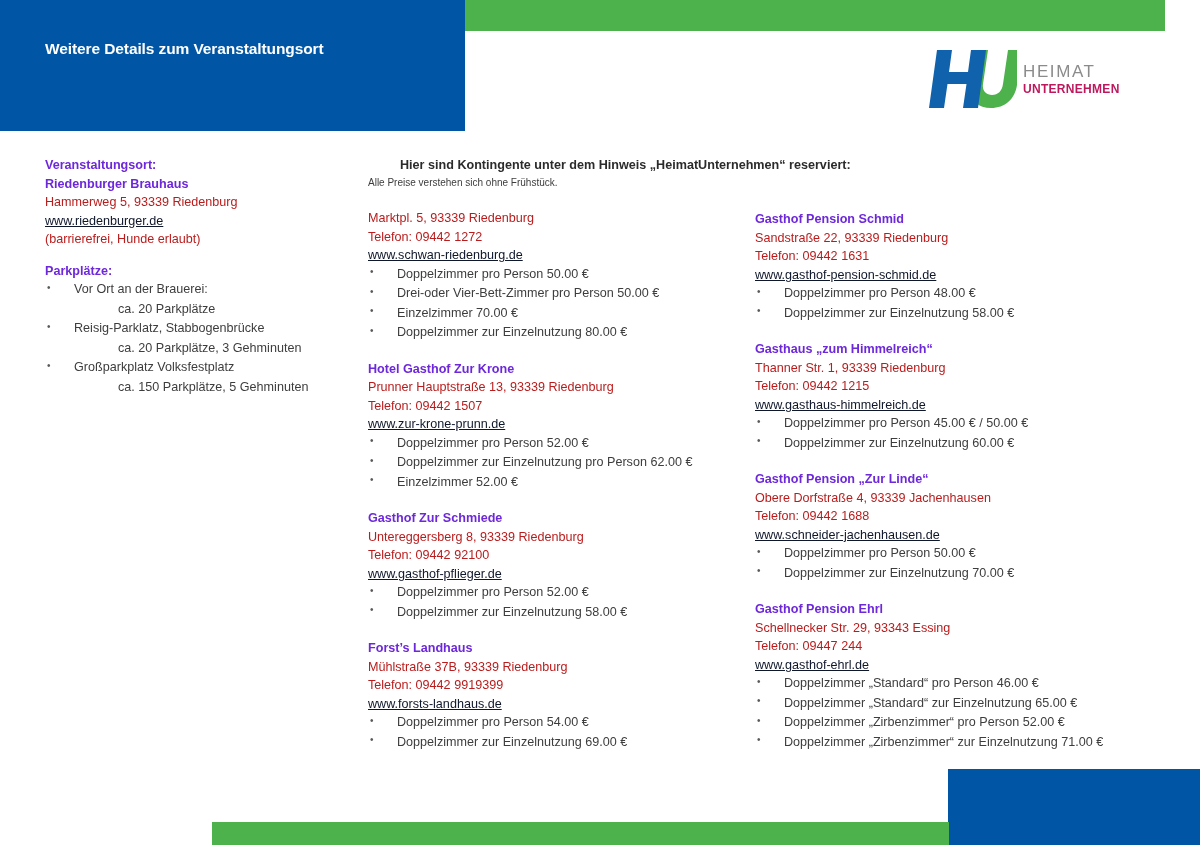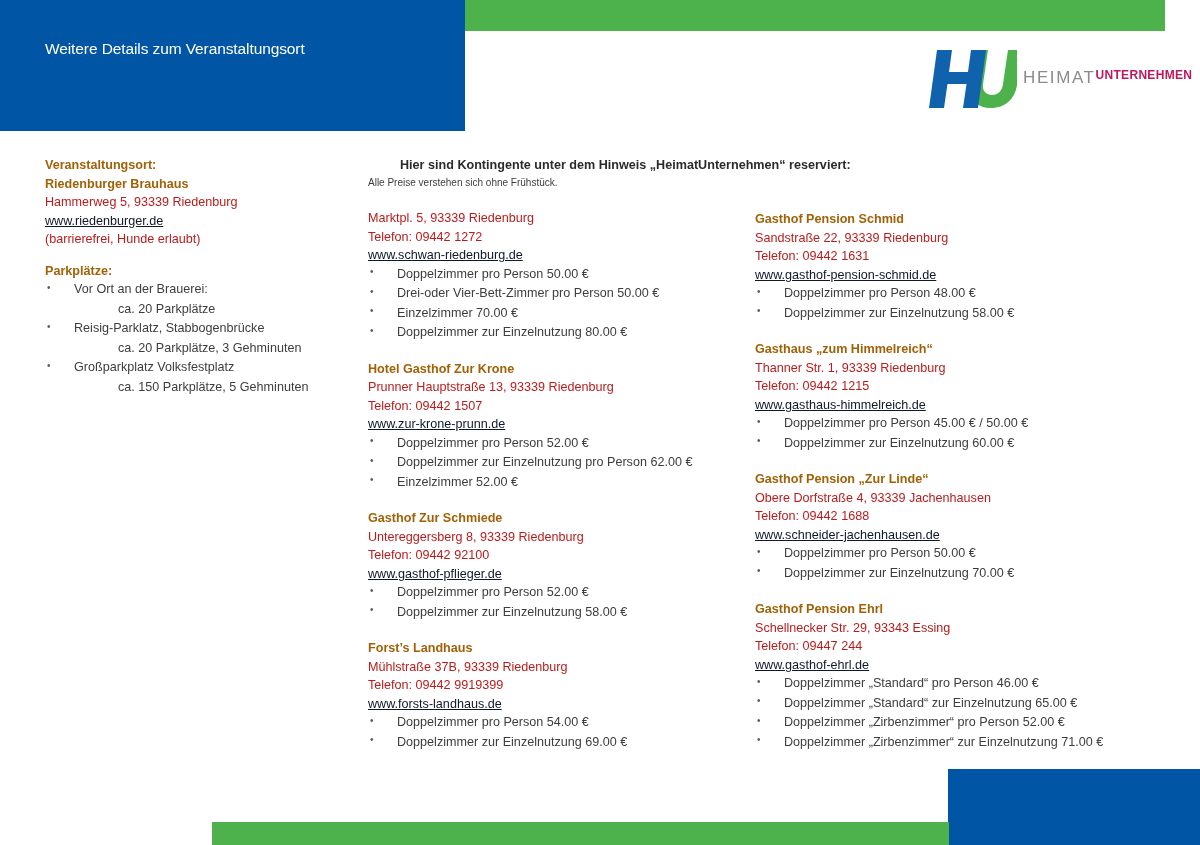--- a/index.html
+++ b/index.html
@@ -39,40 +39,40 @@
     background: #4db14c;
   }
 
   
   .header-title {
     position: absolute;
     left: 45px; top: 38px;
     width: 400px;
     color: #ffffff;
     font-size: 15.5px;
-    font-weight: normal;
+    font-weight: bold;
     line-height: 1.42;
     letter-spacing: -0.1px;
     z-index: 5;
   }
   .header-title .line { display: block; }
 
   
   .logo {
     position: absolute;
     left: 925px; top: 48px;
     display: flex;
     align-items: center;
     z-index: 6;
   }
   .logo-mark { width: 92px; height: 62px; display: block; }
   .logo-words {
     margin-left: 6px;
     display: flex;
-    flex-direction: row;
+    flex-direction: column;
     justify-content: center;
     line-height: 1;
   }
   .logo-line1 {
     font-size: 17px;
     color: #8b8b8b;
     letter-spacing: 1.6px;
     font-weight: normal;
     margin-bottom: 3px;
   }
@@ -91,21 +91,21 @@
   }
   .col {
     position: absolute;
     font-size: 12.6px;
     line-height: 1.47;
   }
   .col-left  { left: 45px;  top: 25px; width: 300px; }
   .col-mid   { left: 368px; top: 25px; width: 375px; }
   .col-right { left: 755px; top: 79px; width: 400px; }
 
-  .bold { font-weight: bold; color: #a16207; }
+  .bold { font-weight: bold; color: #6d28d9; }
   .plain { color: #b91c1c; }
   .link {
     color: #0f172a;
     text-decoration: underline;
     display: inline-block;
   }
   .row { white-space: nowrap; }
 
   .intro-head {
     font-weight: bold;

